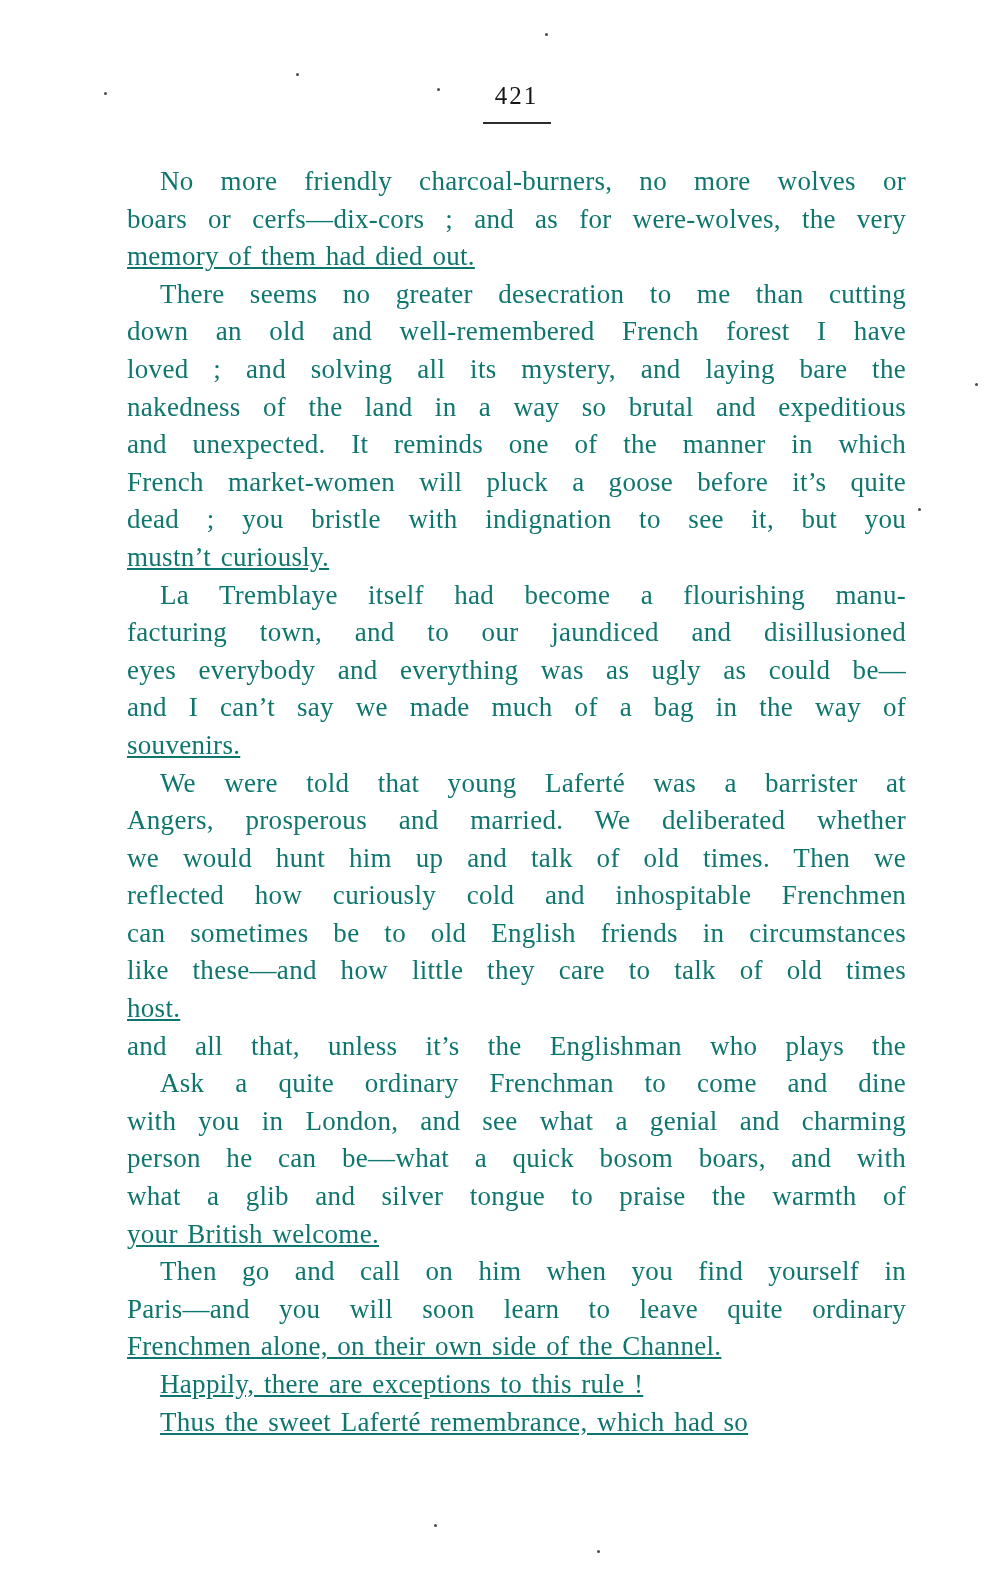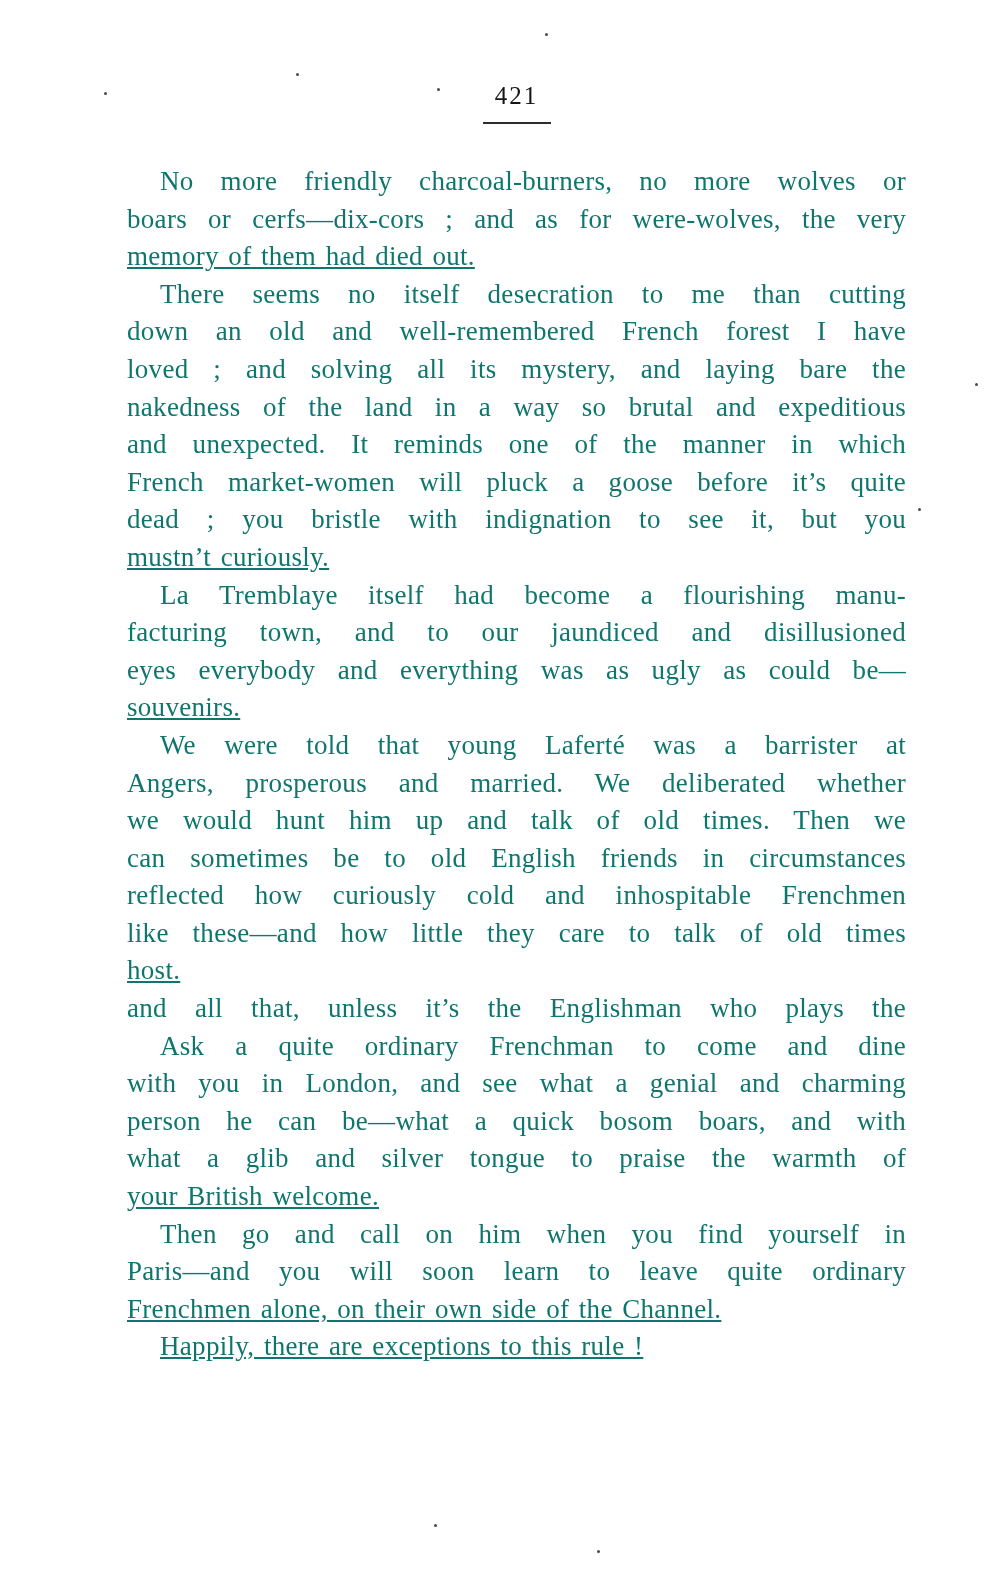--- a/index.html
+++ b/index.html
@@ -68,49 +68,51 @@
 </head>
 <body>
 
 <div class="page">
   <div class="page-number">421</div>
   <div class="page-number-rule"></div>
   <div class="text-block">
       <div class="line first">No more friendly charcoal-burners, no more wolves or</div>
       <div class="line">boars or cerfs—dix-cors ; and as for were-wolves, the very</div>
       <div class="line last">memory of them had died out.</div>
-      <div class="line first">There seems no itself desecration to me than cutting</div>
+      <div class="line first">There seems no greater desecration to me than cutting</div>
       <div class="line">down an old and well-remembered French forest I have</div>
       <div class="line">loved ; and solving all its mystery, and laying bare the</div>
       <div class="line">nakedness of the land in a way so brutal and expeditious</div>
       <div class="line">and unexpected.  It reminds one of the manner in which</div>
       <div class="line">French market-women will pluck a goose before it’s quite</div>
       <div class="line">dead ; you bristle with indignation to see it, but you</div>
       <div class="line last">mustn’t curiously.</div>
       <div class="line first">La Tremblaye itself had become a flourishing manu-</div>
       <div class="line">facturing town, and to our jaundiced and disillusioned</div>
       <div class="line">eyes everybody and everything was as ugly as could be—</div>
+      <div class="line">and I can’t say we made much of a bag in the way of</div>
       <div class="line last">souvenirs.</div>
       <div class="line first">We were told that young Laferté was a barrister at</div>
       <div class="line">Angers, prosperous and married.  We deliberated whether</div>
       <div class="line">we would hunt him up and talk of old times.  Then we</div>
+      <div class="line">reflected how curiously cold and inhospitable Frenchmen</div>
       <div class="line">can sometimes be to old English friends in circumstances</div>
-      <div class="line">reflected how curiously cold and inhospitable Frenchmen</div>
       <div class="line">like these—and how little they care to talk of old times</div>
       <div class="line last">host.</div>
       <div class="line">and all that, unless it’s the Englishman who plays the</div>
       <div class="line first">Ask a quite ordinary Frenchman to come and dine</div>
       <div class="line">with you in London, and see what a genial and charming</div>
       <div class="line">person he can be—what a quick bosom boars, and with</div>
       <div class="line">what a glib and silver tongue to praise the warmth of</div>
       <div class="line last">your British welcome.</div>
       <div class="line first">Then go and call on him when you find yourself in</div>
       <div class="line">Paris—and you will soon learn to leave quite ordinary</div>
       <div class="line last">Frenchmen alone, on their own side of the Channel.</div>
       <div class="line first last">Happily, there are exceptions to this rule !</div>
+      <div class="line first last">Thus the sweet Laferté remembrance, which had so</div>
     </div>
 <div class="speck" style="left: 545px; top: 33px; width: 3px; height: 3px;"></div>
     <div class="speck" style="left: 296px; top: 73px; width: 3px; height: 3px;"></div>
     <div class="speck" style="left: 437px; top: 88px; width: 3px; height: 3px;"></div>
     <div class="speck" style="left: 104px; top: 92px; width: 3px; height: 3px;"></div>
     <div class="speck" style="left: 975px; top: 383px; width: 3px; height: 3px;"></div>
     <div class="speck" style="left: 918px; top: 508px; width: 3px; height: 3px;"></div>
     <div class="speck" style="left: 434px; top: 1524px; width: 3px; height: 3px;"></div>
     <div class="speck" style="left: 597px; top: 1550px; width: 3px; height: 3px;"></div>
   </div>

